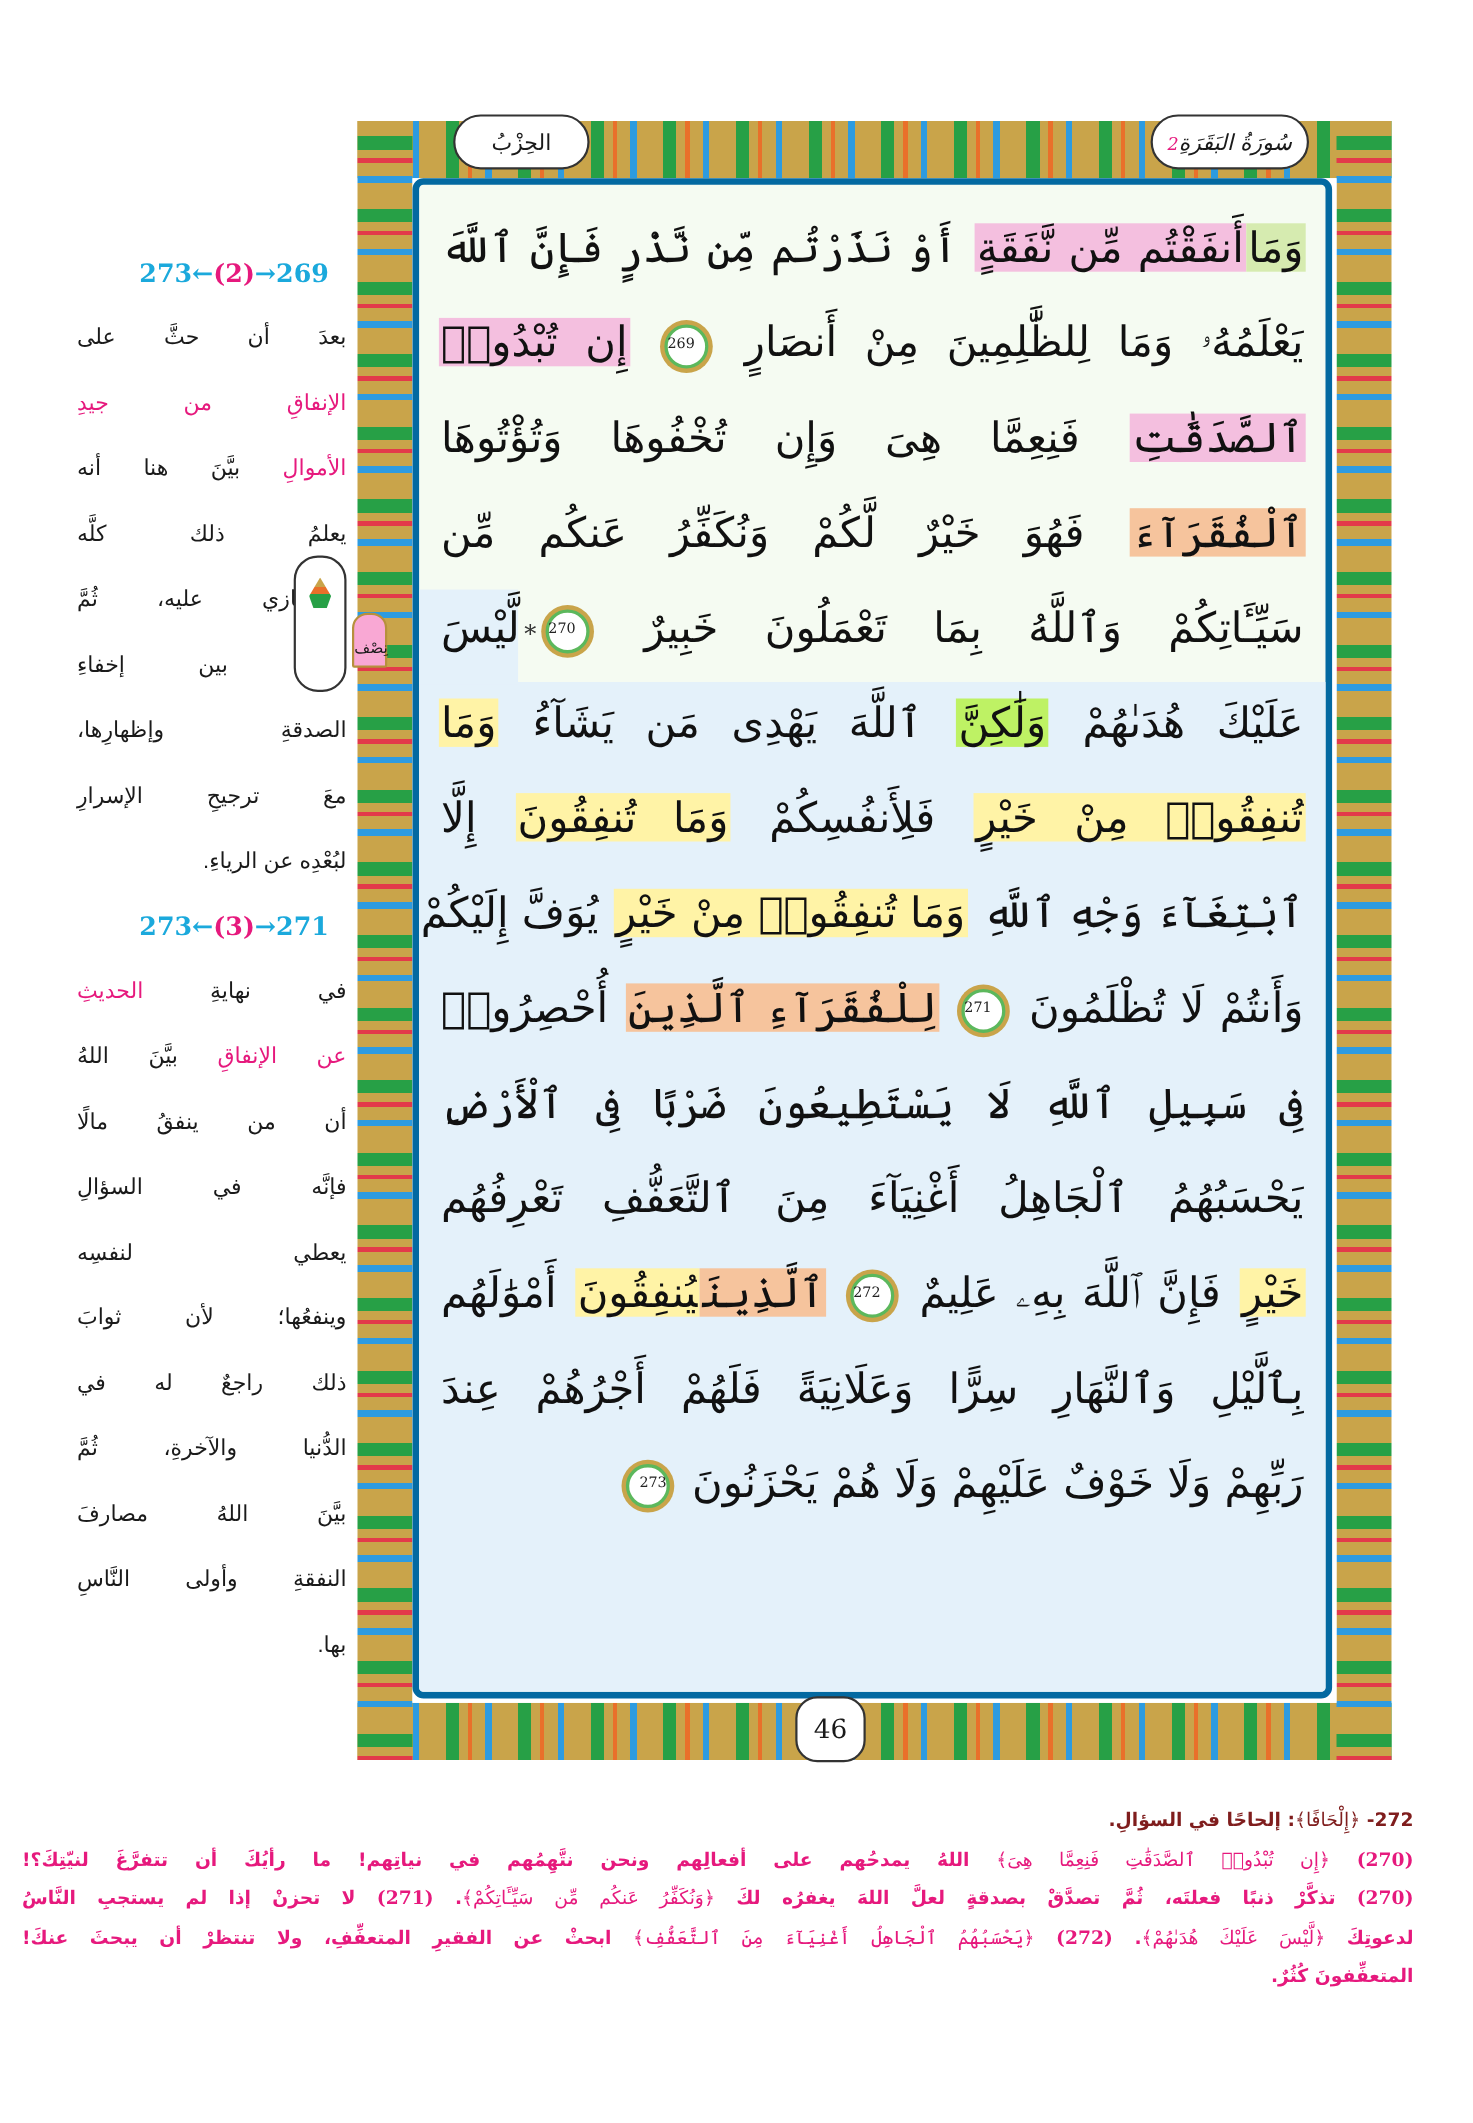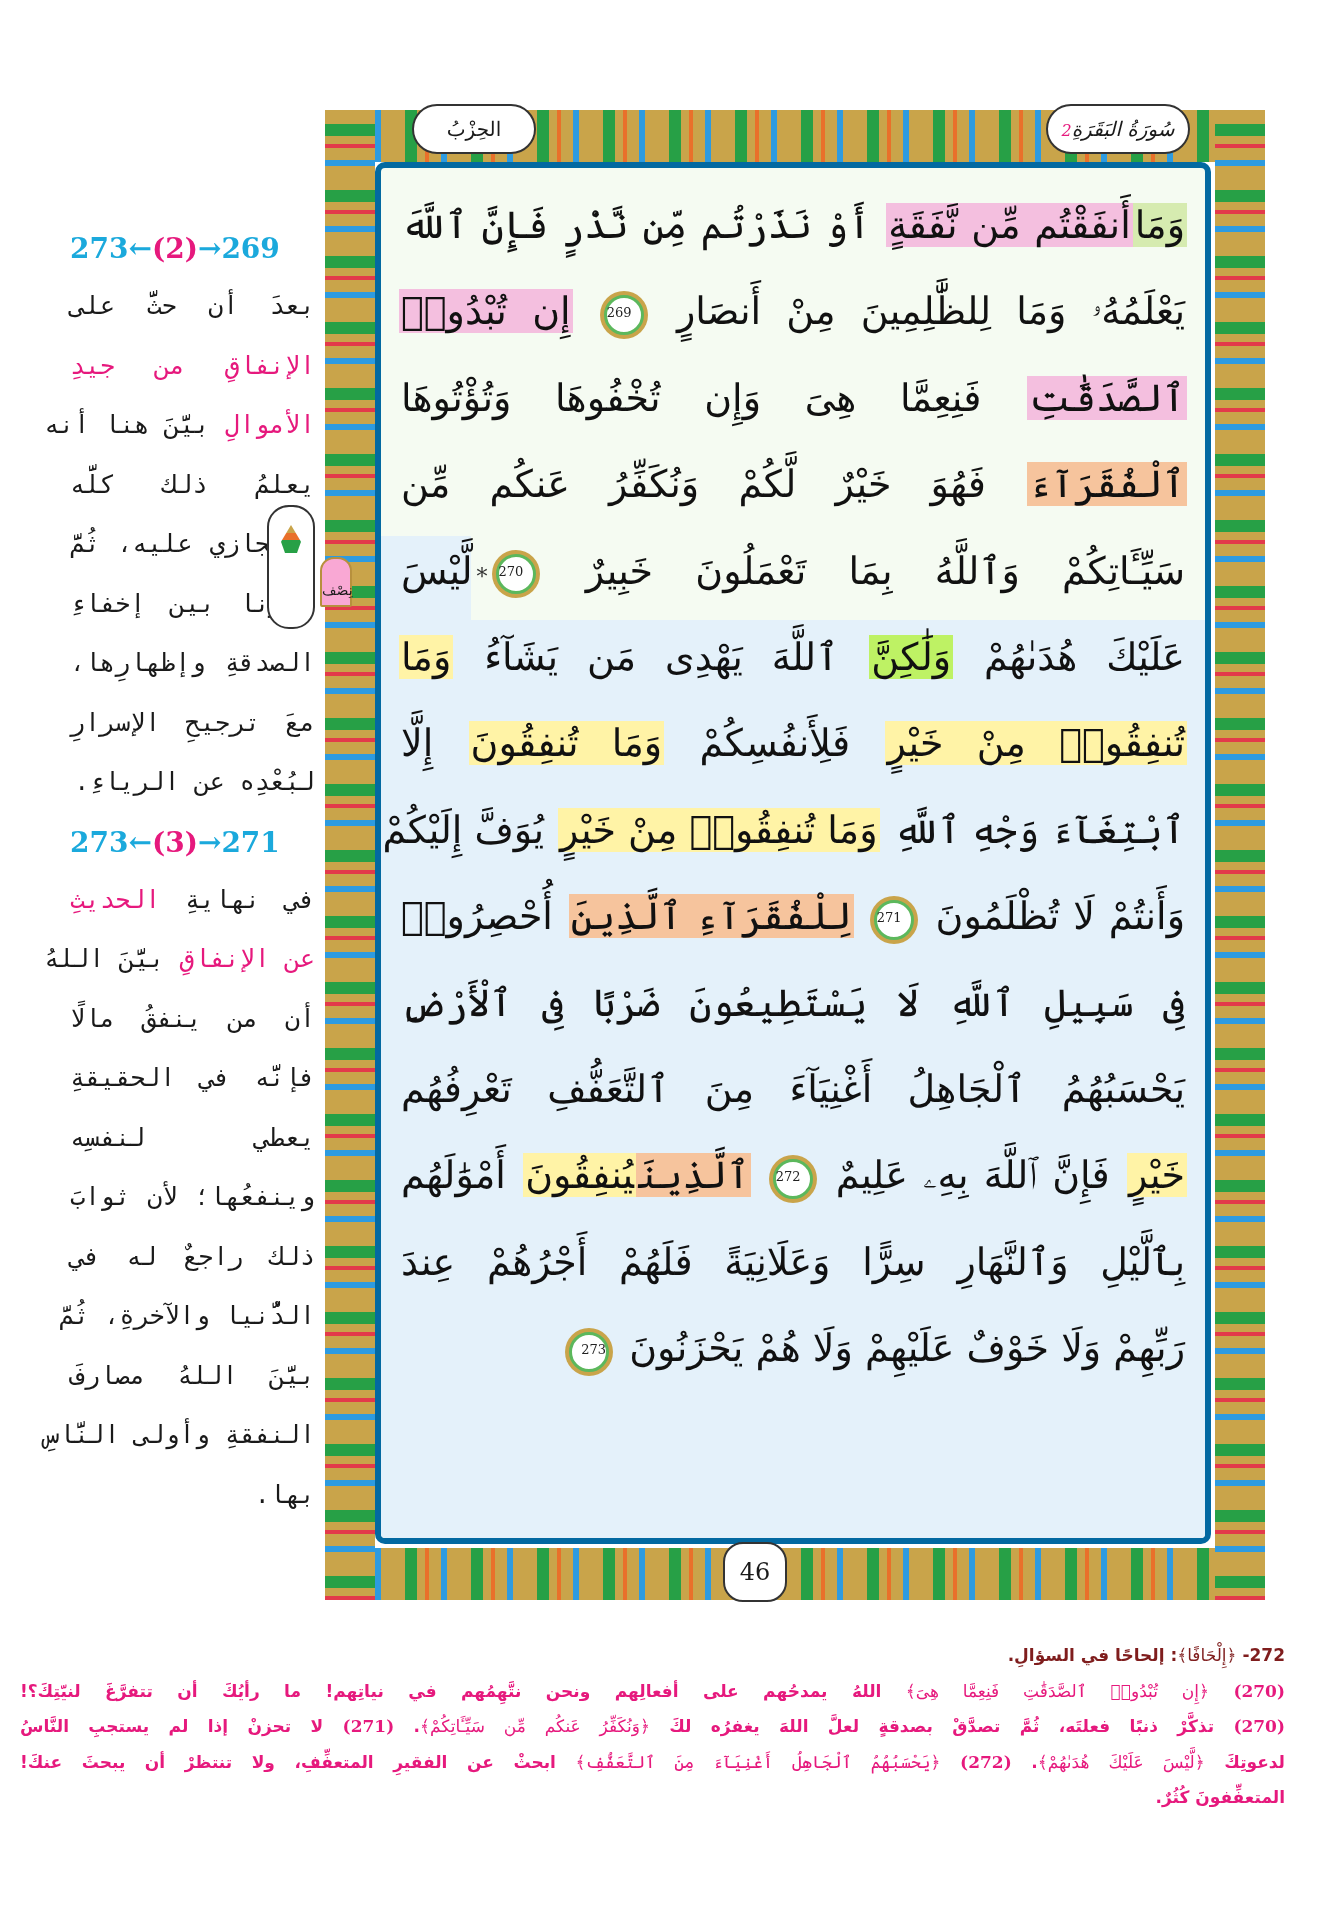--- a/index.html
+++ b/index.html
@@ -1,22 +1,22 @@
 <!DOCTYPE html>
 <html><head>
 <meta charset="utf-8">
 <style>
   html, body { margin:0; padding:0; background:#ffffff; }
   body { width:1339px; height:1930px; position:relative; overflow:hidden; font-family:"DejaVu Sans", sans-serif; }
 
   
   .sidebar { position:absolute; left:70px; top:220px; width:245px; direction:rtl; }
-  .sb-ref { font-family:"DejaVu Serif", serif; font-weight:bold; font-size:28px; color:#1ba9dc; direction:ltr; height:58px; line-height:58px; padding-right:16px; }
+  .sb-ref { font-family:"DejaVu Serif", serif; font-weight:bold; font-size:23px; color:#1ba9dc; direction:ltr; text-align:right; height:58px; line-height:58px; padding-right:16px; }
   .sb-ref .num-mid { color:#e6197d; }
-  .sb-line { font-family:Liberation Mono, monospace; font-size:25px; color:#1a1a1a; height:59.5px; line-height:59.5px; white-space:nowrap; text-align:justify; text-align-last:justify; }
+  .sb-line { font-family:Liberation Sans, sans-serif; font-size:20px; color:#1a1a1a; height:59.5px; line-height:59.5px; white-space:nowrap; text-align:justify; text-align-last:justify; }
   .sb-line .hl { color:#e6197d; }
   .sb-line.last { text-align-last:right; }
 
   
   .frame { position:absolute; left:325px; top:110px; width:940px; height:1490px; }
   .ornament-side { position:absolute; top:0; bottom:0; width:50px;
     background: repeating-linear-gradient(180deg, #c9a44a 0 14px, #27a046 14px 26px, #c9a44a 26px 34px, #e33a4a 34px 38px, #c9a44a 38px 50px, #2d9be0 50px 56px, #c9a44a 56px 66px); }
   .ornament-side.left { left:0; }
   .ornament-side.right { right:0; }
   .ornament-top, .ornament-bottom { position:absolute; left:0; right:0; height:52px;
@@ -69,21 +69,21 @@
   <div class="sb-line">وسيجازي عليه، ثُمَّ</div>
   <div class="sb-line">خيَّرنا بين إخفاءِ</div>
   <div class="sb-line">الصدقةِ وإظهارِها،</div>
   <div class="sb-line">معَ ترجيحِ الإسرارِ</div>
   <div class="sb-line last">لبُعْدِه عن الرياءِ.</div>
 
   <div class="sb-ref"><span>273</span>←<span class="num-mid">(3)</span>→<span>271</span></div>
   <div class="sb-line"><span>في نهايةِ </span><span class="hl">الحديثِ</span></div>
   <div class="sb-line"><span class="hl">عن الإنفاقِ</span><span> بيَّنَ اللهُ</span></div>
   <div class="sb-line">أن من ينفقُ مالًا</div>
-  <div class="sb-line">فإنَّه في الحقيقةِ</div>
+  <div class="sb-line">فإنَّه في السؤالِ</div>
   <div class="sb-line">يعطي لنفسِه</div>
   <div class="sb-line">وينفعُها؛ لأن ثوابَ</div>
   <div class="sb-line">ذلك راجعٌ له في</div>
   <div class="sb-line">الدُّنيا والآخرةِ، ثُمَّ</div>
   <div class="sb-line">بيَّنَ اللهُ مصارفَ</div>
   <div class="sb-line">النفقةِ وأولى النَّاسِ</div>
   <div class="sb-line last">بها.</div>
 </div>
 
 <div class="frame">

